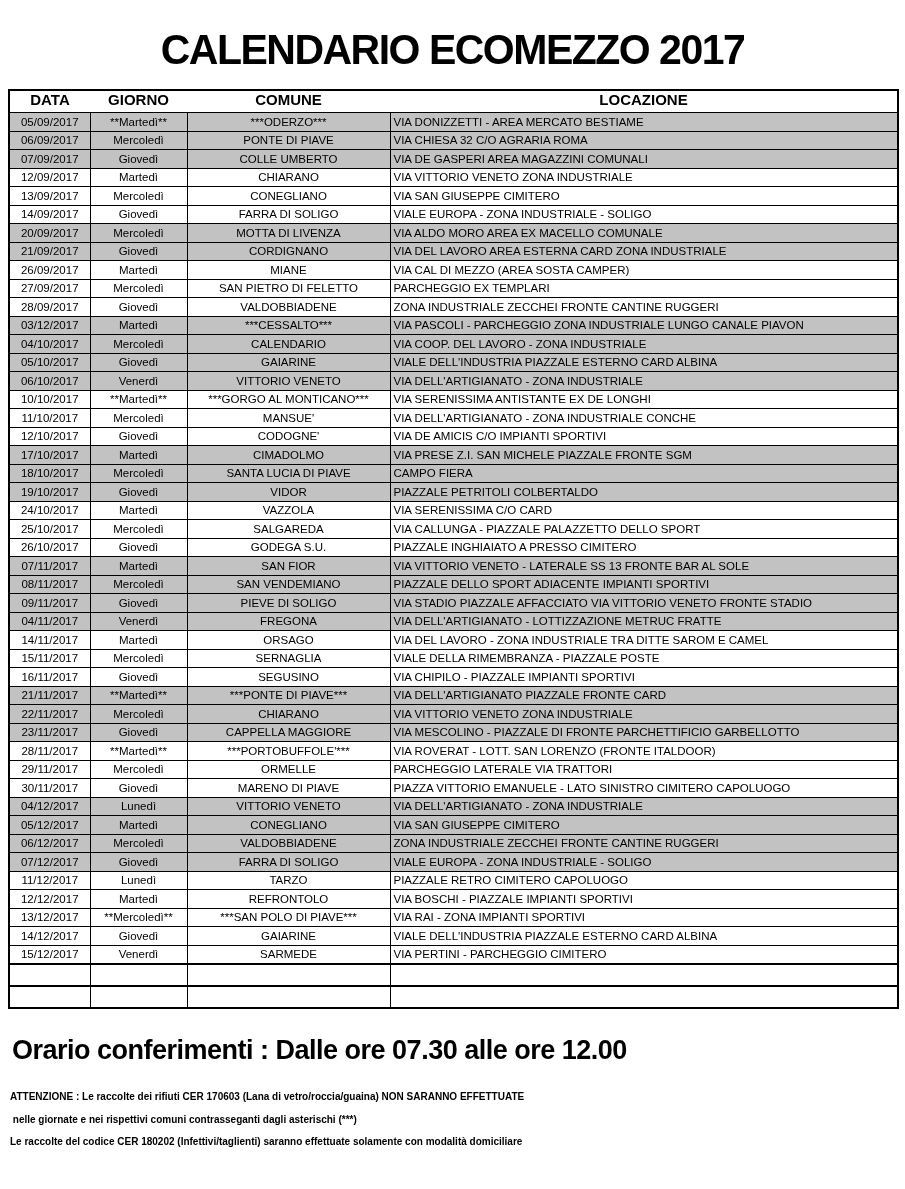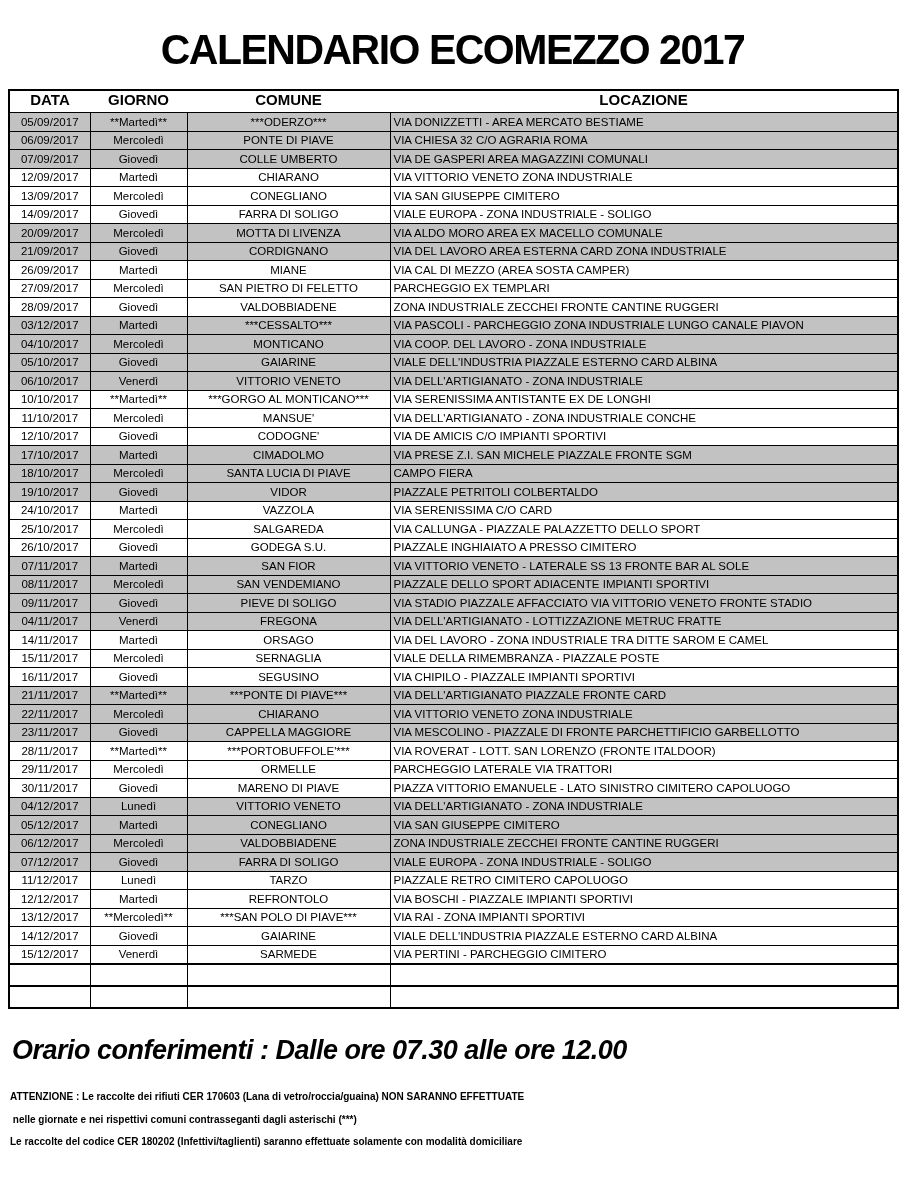--- a/index.html
+++ b/index.html
@@ -28,21 +28,21 @@
   .calendar tbody td{
     border:1px solid #000;height:17.5px;font-size:11.5px;
     padding:0 3px;overflow:hidden;white-space:nowrap;
   }
   .calendar tbody td.c{text-align:center;}
   .calendar tbody td.l{text-align:left;}
   .calendar tbody tr.shaded td{background:var(--shaded,#c2c2c2);}
   .calendar tbody tr.empty-row td{height:20px;border-top-width:2px;}
   .footer{margin-top:26px;}
   .orario{
-    font-size:27px;font-weight:bold;font-style:italic;letter-spacing:-0.5px;
+    font-size:27px;font-weight:bold;letter-spacing:-0.5px;
     margin:0 0 24px 12px;
   }
   .note{
     font-size:10px;font-weight:bold;margin:0 0 8px 10px;
     white-space:pre-wrap;line-height:1.45;
   }
 </style>
 </head>
 <body>
 
@@ -134,21 +134,21 @@
         </tr>
         <tr class="shaded ">
           <td class="c">03/12/2017</td>
           <td class="c">Martedì</td>
           <td class="c">***CESSALTO***</td>
           <td class="l">VIA PASCOLI - PARCHEGGIO ZONA INDUSTRIALE LUNGO CANALE PIAVON</td>
         </tr>
         <tr class="shaded ">
           <td class="c">04/10/2017</td>
           <td class="c">Mercoledì</td>
-          <td class="c">MONTICANO</td>
+          <td class="c">CALENDARIO</td>
           <td class="l">VIA COOP. DEL LAVORO - ZONA INDUSTRIALE</td>
         </tr>
         <tr class="shaded ">
           <td class="c">05/10/2017</td>
           <td class="c">Giovedì</td>
           <td class="c">GAIARINE</td>
           <td class="l">VIALE DELL'INDUSTRIA PIAZZALE ESTERNO CARD ALBINA</td>
         </tr>
         <tr class="shaded ">
           <td class="c">06/10/2017</td>

